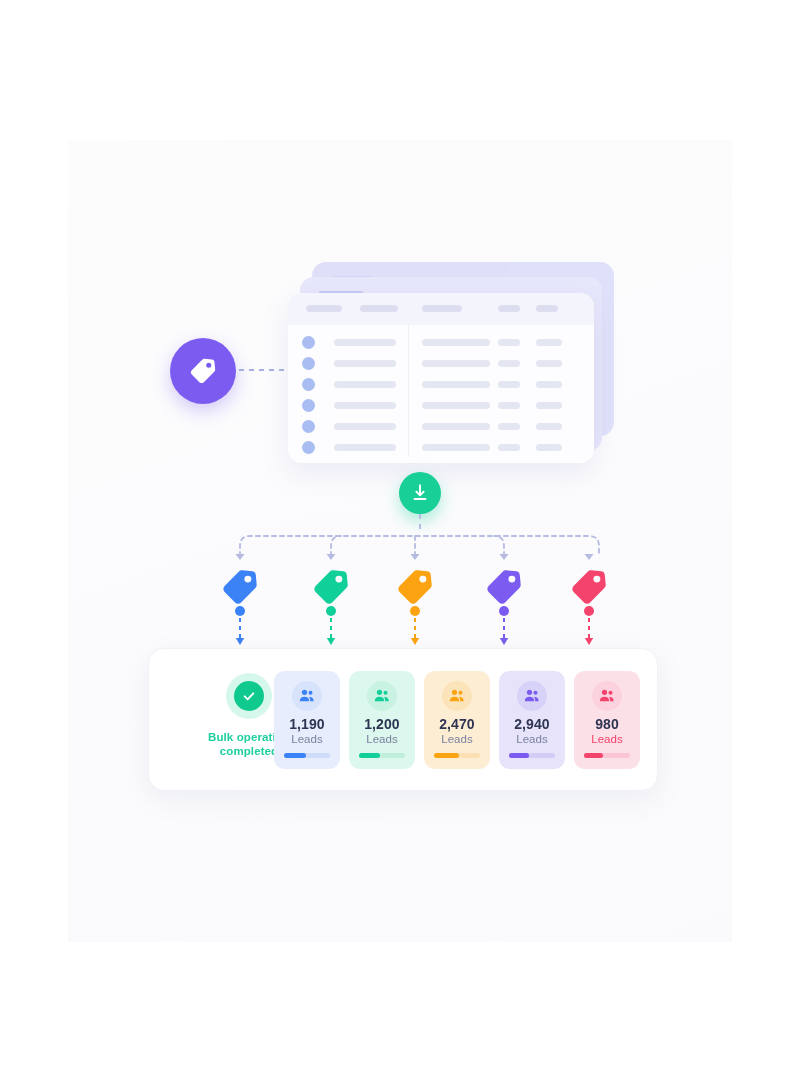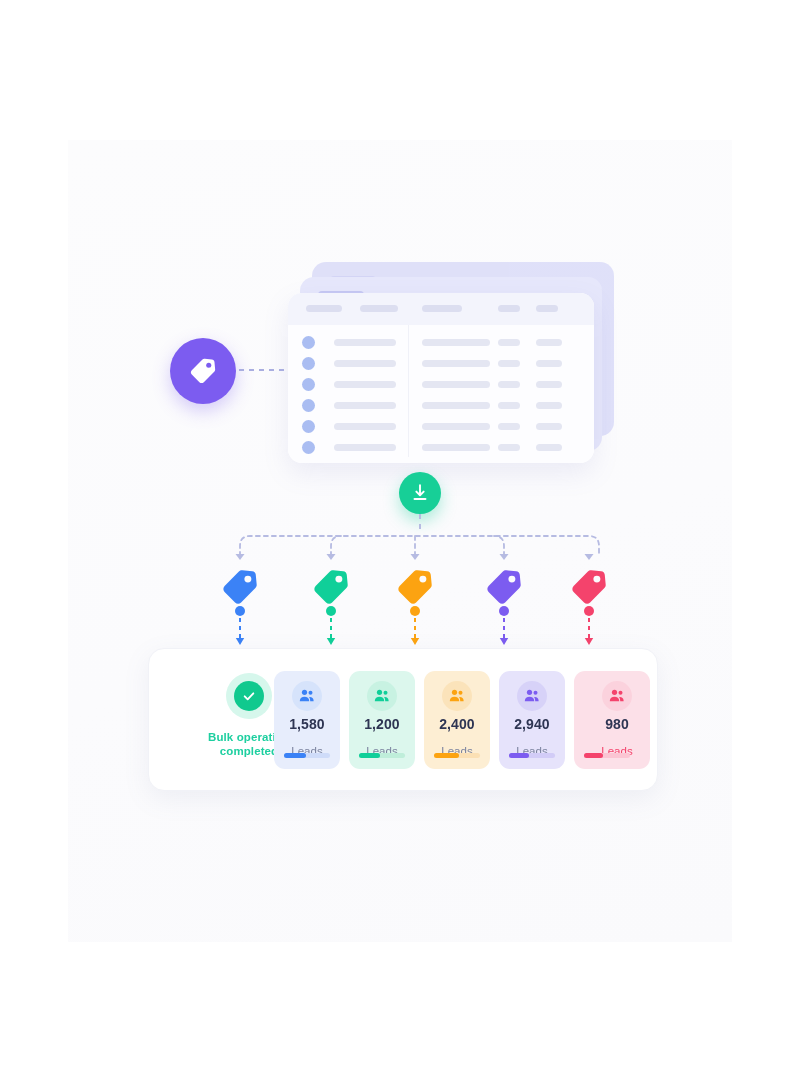--- a/index.html
+++ b/index.html
@@ -111,21 +111,21 @@
 
   .lead-card{
     position:absolute;top:22px;width:66px;height:98px;border-radius:11px;
     display:flex;flex-direction:column;align-items:center;
   }
   .lead-halo{
     margin-top:10px;width:30px;height:30px;border-radius:50%;
     display:flex;align-items:center;justify-content:center;
   }
   .lead-value{margin-top:5px;font-size:14px;font-weight:700;color:#2e3553;letter-spacing:.1px;}
-  .lead-label{margin-top:13px;font-size:11.5px;color:#7b839f;font-weight:500;}
+  .lead-label{margin-top:1px;font-size:11.5px;color:#7b839f;font-weight:500;}
   .lead-bar{
     position:absolute;left:10px;bottom:11px;width:46px;height:5px;border-radius:3px;
   }
   .lead-bar i{position:absolute;left:0;top:0;height:100%;border-radius:3px;display:block;}
 </style>
 </head>
 <body>
 
 <div id="canvas">
 </div>
@@ -294,21 +294,21 @@
   <div id="lead-cards">
       <div class="lead-card" style="left: 125px; background: rgb(231, 237, 252);">
         <div class="lead-halo" style="background: rgb(214, 227, 251);">
           <svg width="20" height="20" viewBox="0 0 24 24">
             <circle cx="9" cy="7.6" r="3.1" fill="#3b82f6"></circle>
             <circle cx="16.2" cy="8.2" r="2.4" fill="#3b82f6"></circle>
             <path d="M3.4 17.6c0-3 2.5-4.7 5.6-4.7s5.6 1.7 5.6 4.7v.6H3.4z" fill="#3b82f6"></path>
             <path d="M15.4 13.3c2.6.1 4.5 1.5 4.5 4.1v.8h-4.1v-1.1c0-1.5-.5-2.7-1.3-3.6z" fill="#3b82f6"></path>
           </svg>
         </div>
-        <div class="lead-value">1,580</div>
+        <div class="lead-value">1,190</div>
         <div class="lead-label" style="color: rgb(123, 131, 159);">Leads</div>
         <div class="lead-bar" style="background: rgb(207, 220, 249);">
           <i style="width: 48%; background: rgb(59, 130, 246);"></i>
         </div>
       </div>
       <div class="lead-card" style="left: 200px; background: rgb(220, 247, 237);">
         <div class="lead-halo" style="background: rgb(200, 242, 226);">
           <svg width="20" height="20" viewBox="0 0 24 24">
             <circle cx="9" cy="7.6" r="3.1" fill="#10cf99"></circle>
             <circle cx="16.2" cy="8.2" r="2.4" fill="#10cf99"></circle>
@@ -324,42 +324,42 @@
       </div>
       <div class="lead-card" style="left: 275px; background: rgb(253, 238, 211);">
         <div class="lead-halo" style="background: rgb(251, 227, 186);">
           <svg width="20" height="20" viewBox="0 0 24 24">
             <circle cx="9" cy="7.6" r="3.1" fill="#fca311"></circle>
             <circle cx="16.2" cy="8.2" r="2.4" fill="#fca311"></circle>
             <path d="M3.4 17.6c0-3 2.5-4.7 5.6-4.7s5.6 1.7 5.6 4.7v.6H3.4z" fill="#fca311"></path>
             <path d="M15.4 13.3c2.6.1 4.5 1.5 4.5 4.1v.8h-4.1v-1.1c0-1.5-.5-2.7-1.3-3.6z" fill="#fca311"></path>
           </svg>
         </div>
-        <div class="lead-value">2,400</div>
+        <div class="lead-value">2,470</div>
         <div class="lead-label" style="color: rgb(123, 131, 159);">Leads</div>
         <div class="lead-bar" style="background: rgb(251, 224, 180);">
           <i style="width: 55%; background: rgb(252, 163, 17);"></i>
         </div>
       </div>
       <div class="lead-card" style="left: 350px; background: rgb(230, 227, 251);">
         <div class="lead-halo" style="background: rgb(215, 210, 248);">
           <svg width="20" height="20" viewBox="0 0 24 24">
             <circle cx="9" cy="7.6" r="3.1" fill="#7c5cf0"></circle>
             <circle cx="16.2" cy="8.2" r="2.4" fill="#7c5cf0"></circle>
             <path d="M3.4 17.6c0-3 2.5-4.7 5.6-4.7s5.6 1.7 5.6 4.7v.6H3.4z" fill="#7c5cf0"></path>
             <path d="M15.4 13.3c2.6.1 4.5 1.5 4.5 4.1v.8h-4.1v-1.1c0-1.5-.5-2.7-1.3-3.6z" fill="#7c5cf0"></path>
           </svg>
         </div>
         <div class="lead-value">2,940</div>
         <div class="lead-label" style="color: rgb(123, 131, 159);">Leads</div>
         <div class="lead-bar" style="background: rgb(210, 204, 247);">
           <i style="width: 44%; background: rgb(124, 92, 240);"></i>
         </div>
       </div>
-      <div class="lead-card" style="left: 425px; background: rgb(252, 224, 232); padding-left: 10px;">
+      <div class="lead-card" style="left: 425px; background: rgb(252, 224, 232);">
         <div class="lead-halo" style="background: rgb(251, 210, 221);">
           <svg width="20" height="20" viewBox="0 0 24 24">
             <circle cx="9" cy="7.6" r="3.1" fill="#f4436c"></circle>
             <circle cx="16.2" cy="8.2" r="2.4" fill="#f4436c"></circle>
             <path d="M3.4 17.6c0-3 2.5-4.7 5.6-4.7s5.6 1.7 5.6 4.7v.6H3.4z" fill="#f4436c"></path>
             <path d="M15.4 13.3c2.6.1 4.5 1.5 4.5 4.1v.8h-4.1v-1.1c0-1.5-.5-2.7-1.3-3.6z" fill="#f4436c"></path>
           </svg>
         </div>
         <div class="lead-value">980</div>
         <div class="lead-label" style="color: rgb(244, 67, 108);">Leads</div>

